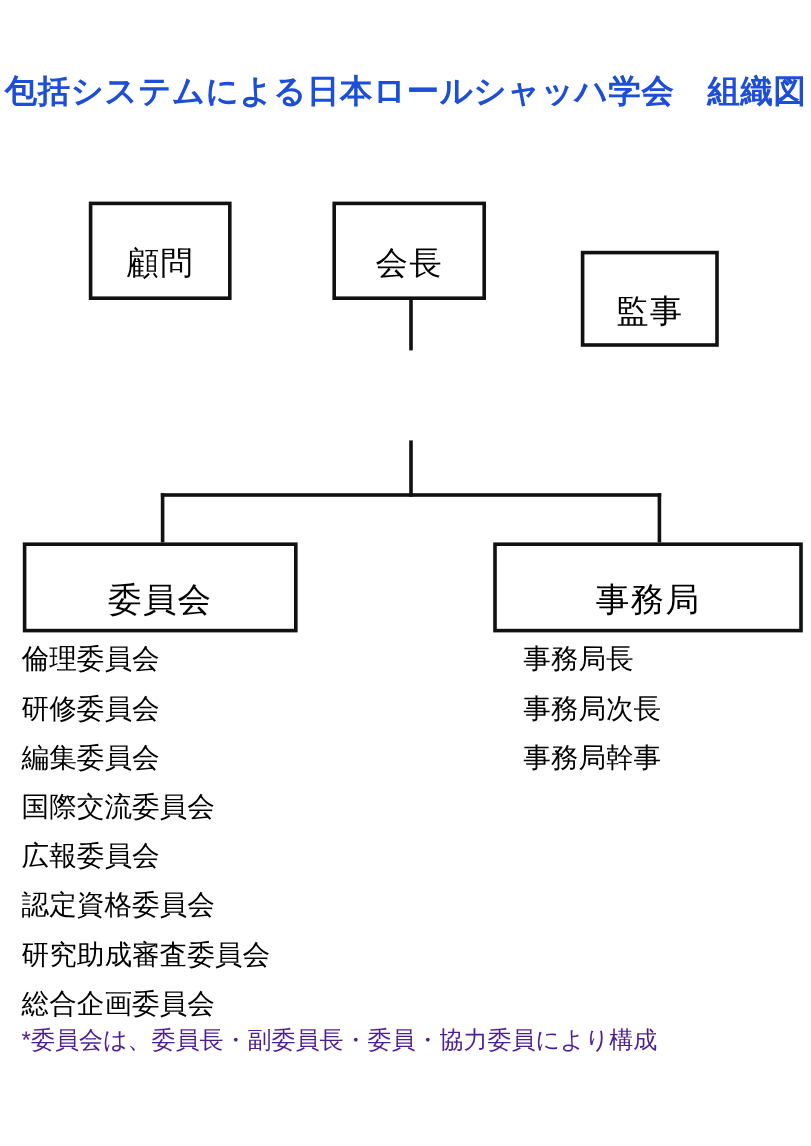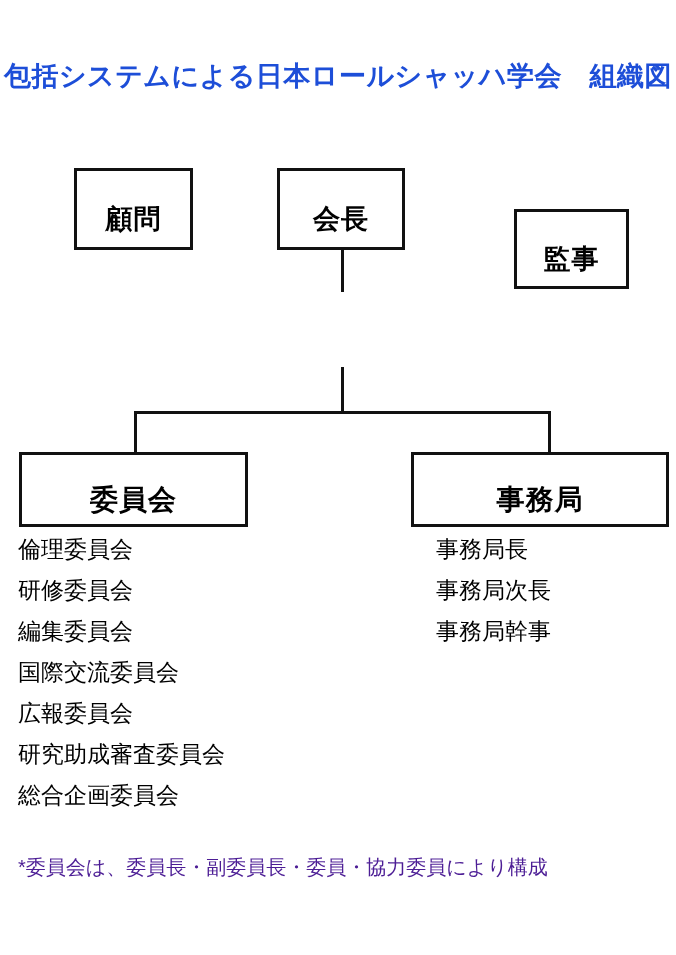--- a/index.html
+++ b/index.html
@@ -41,28 +41,28 @@
     background: #ffffff;
     border: 3px solid #111111;
     display: flex;
     align-items: center;
     justify-content: center;
     font-weight: 700;
     color: #000000;
     line-height: 1;
   }
   .node-box .node-label {
-    font-weight: 700;
+    font-weight: 400;
     letter-spacing: 1px;
     margin-top: 20px;
   }
 
   #box-advisor     { left: 74px;  top: 168px; width: 119px; height: 82px; }
   #box-president   { left: 277px; top: 168px; width: 128px; height: 82px; }
-  #box-auditor     { left: 514px; top: 209px; width: 115px; height: 80px; }
+  #box-auditor     { left: 484px; top: 209px; width: 115px; height: 80px; }
   #box-vicepres    { left: 277px; top: 292px; width: 128px; height: 75px; }
   #box-committee   { left: 19px;  top: 452px; width: 229px; height: 75px; }
   #box-secretariat { left: 411px; top: 452px; width: 258px; height: 75px; }
 
   #box-advisor .node-label,
   #box-president .node-label,
   #box-auditor .node-label   { font-size: 27px; }
   #box-vicepres .node-label  { font-size: 27px; }
   #box-committee .node-label,
   #box-secretariat .node-label { font-size: 28px; }
@@ -145,20 +145,21 @@
   <div class="node-box" id="box-secretariat">
     <span class="node-label">事務局</span>
   </div>
 
   <ul class="unit-list" id="list-committee">
       <li>倫理委員会</li>
       <li>研修委員会</li>
       <li>編集委員会</li>
       <li>国際交流委員会</li>
       <li>広報委員会</li>
+      <li>認定資格委員会</li>
       <li>研究助成審査委員会</li>
       <li>総合企画委員会</li>
     </ul>
   <ul class="unit-list" id="list-secretariat">
       <li>事務局長</li>
       <li>事務局次長</li>
       <li>事務局幹事</li>
     </ul>
 
   <div class="footnote">*委員会は、委員長・副委員長・委員・協力委員により構成</div>

